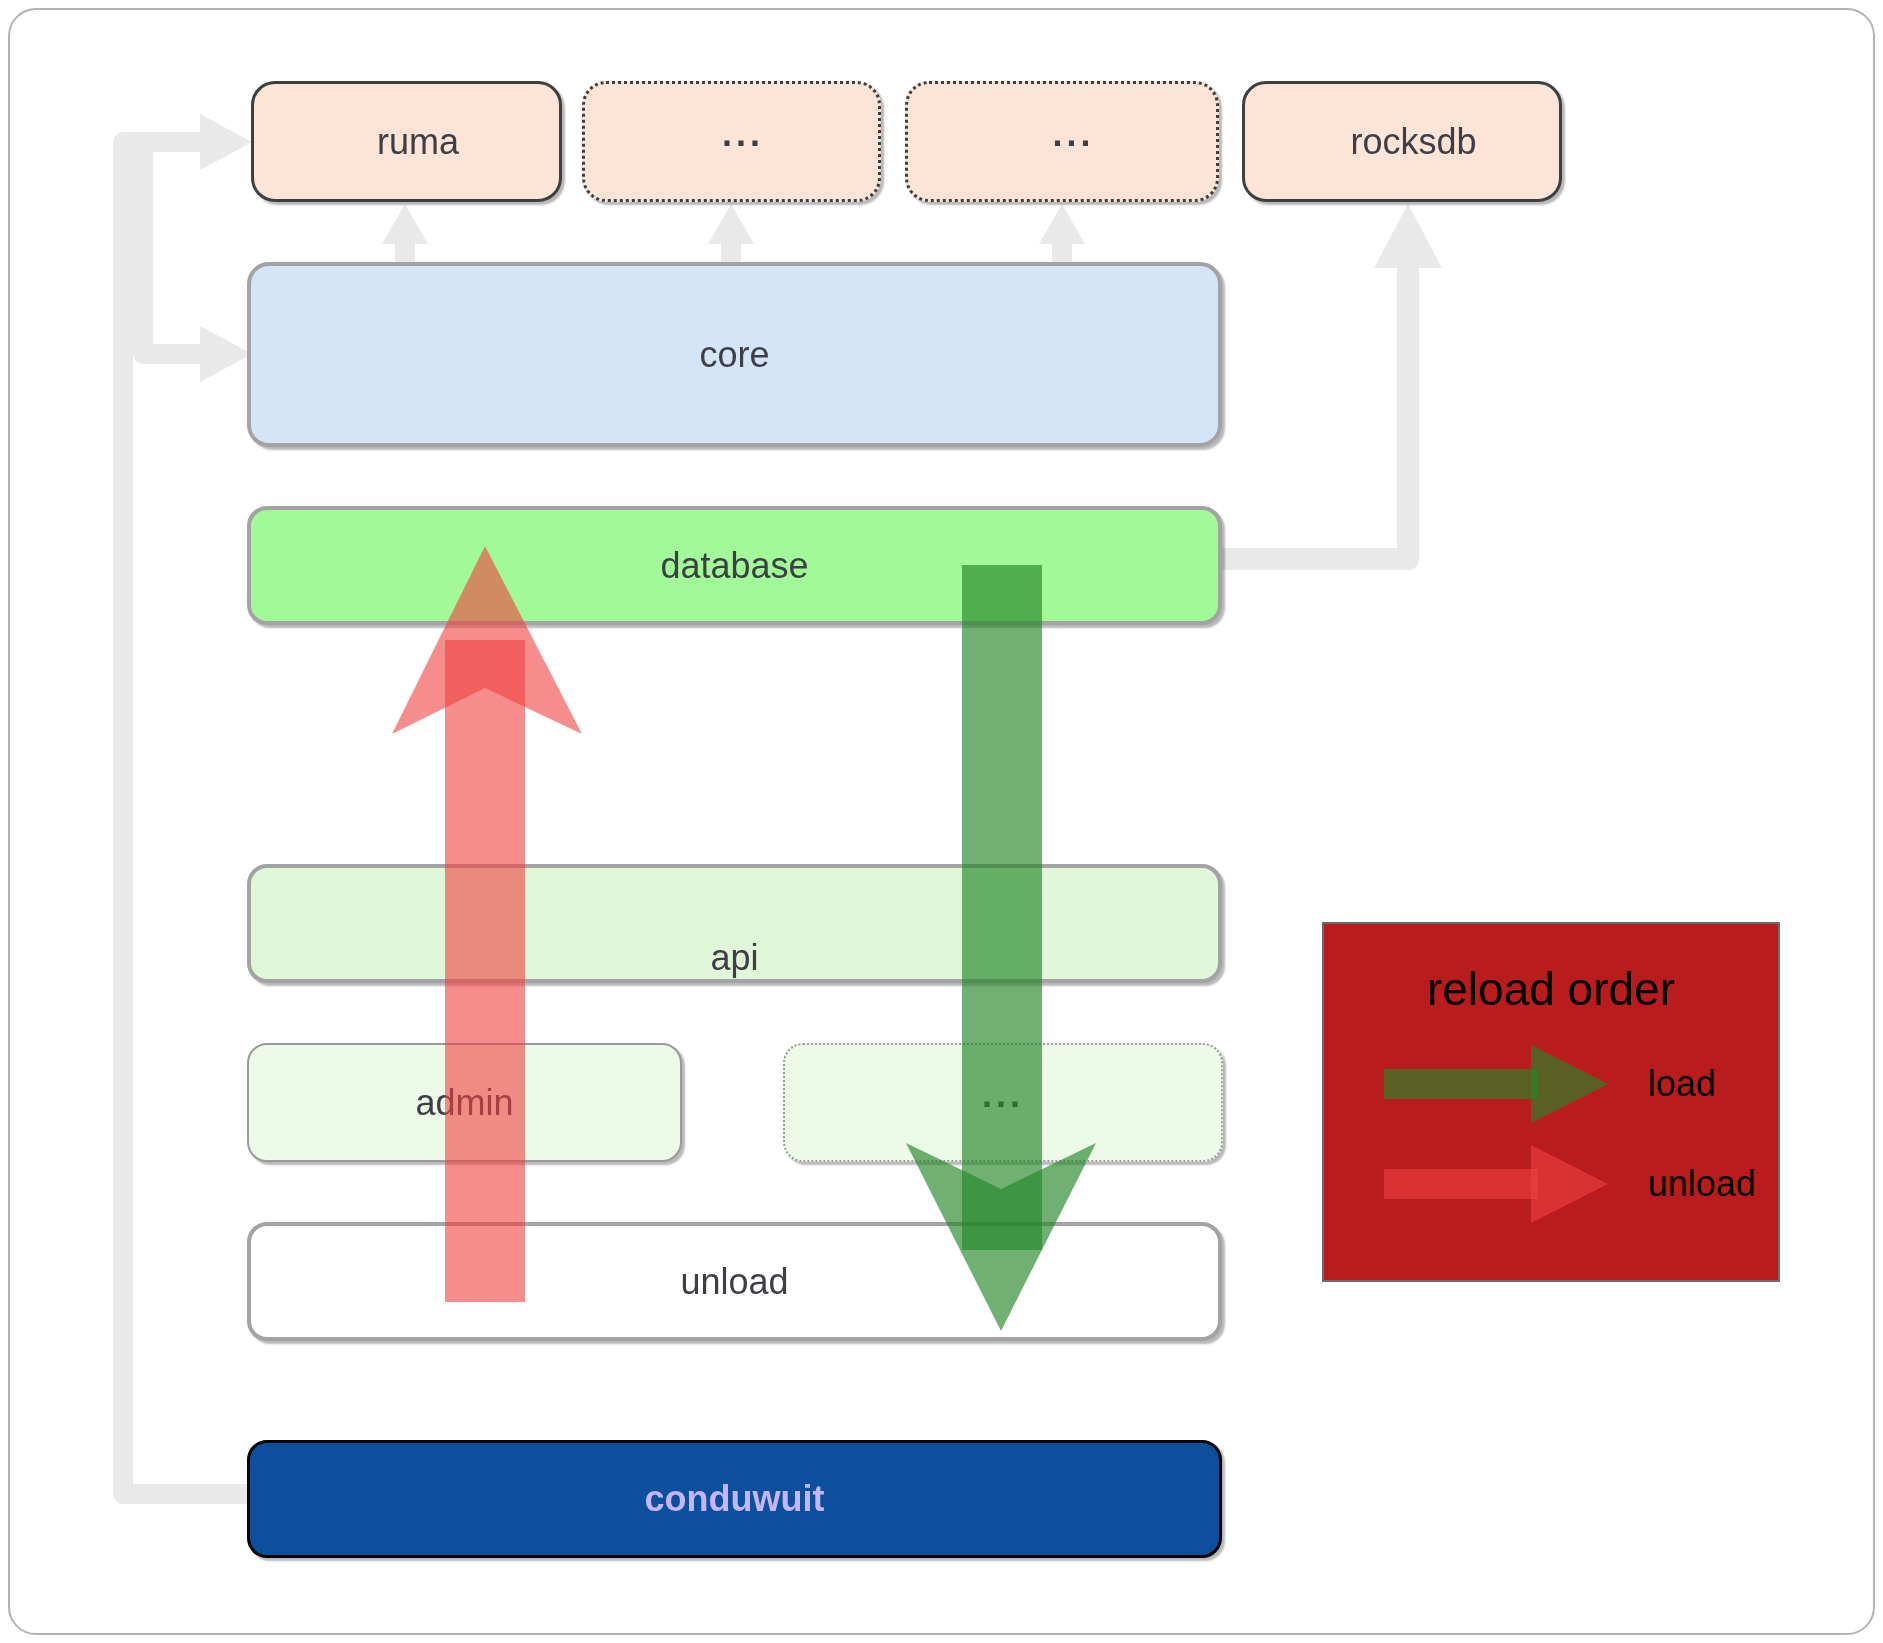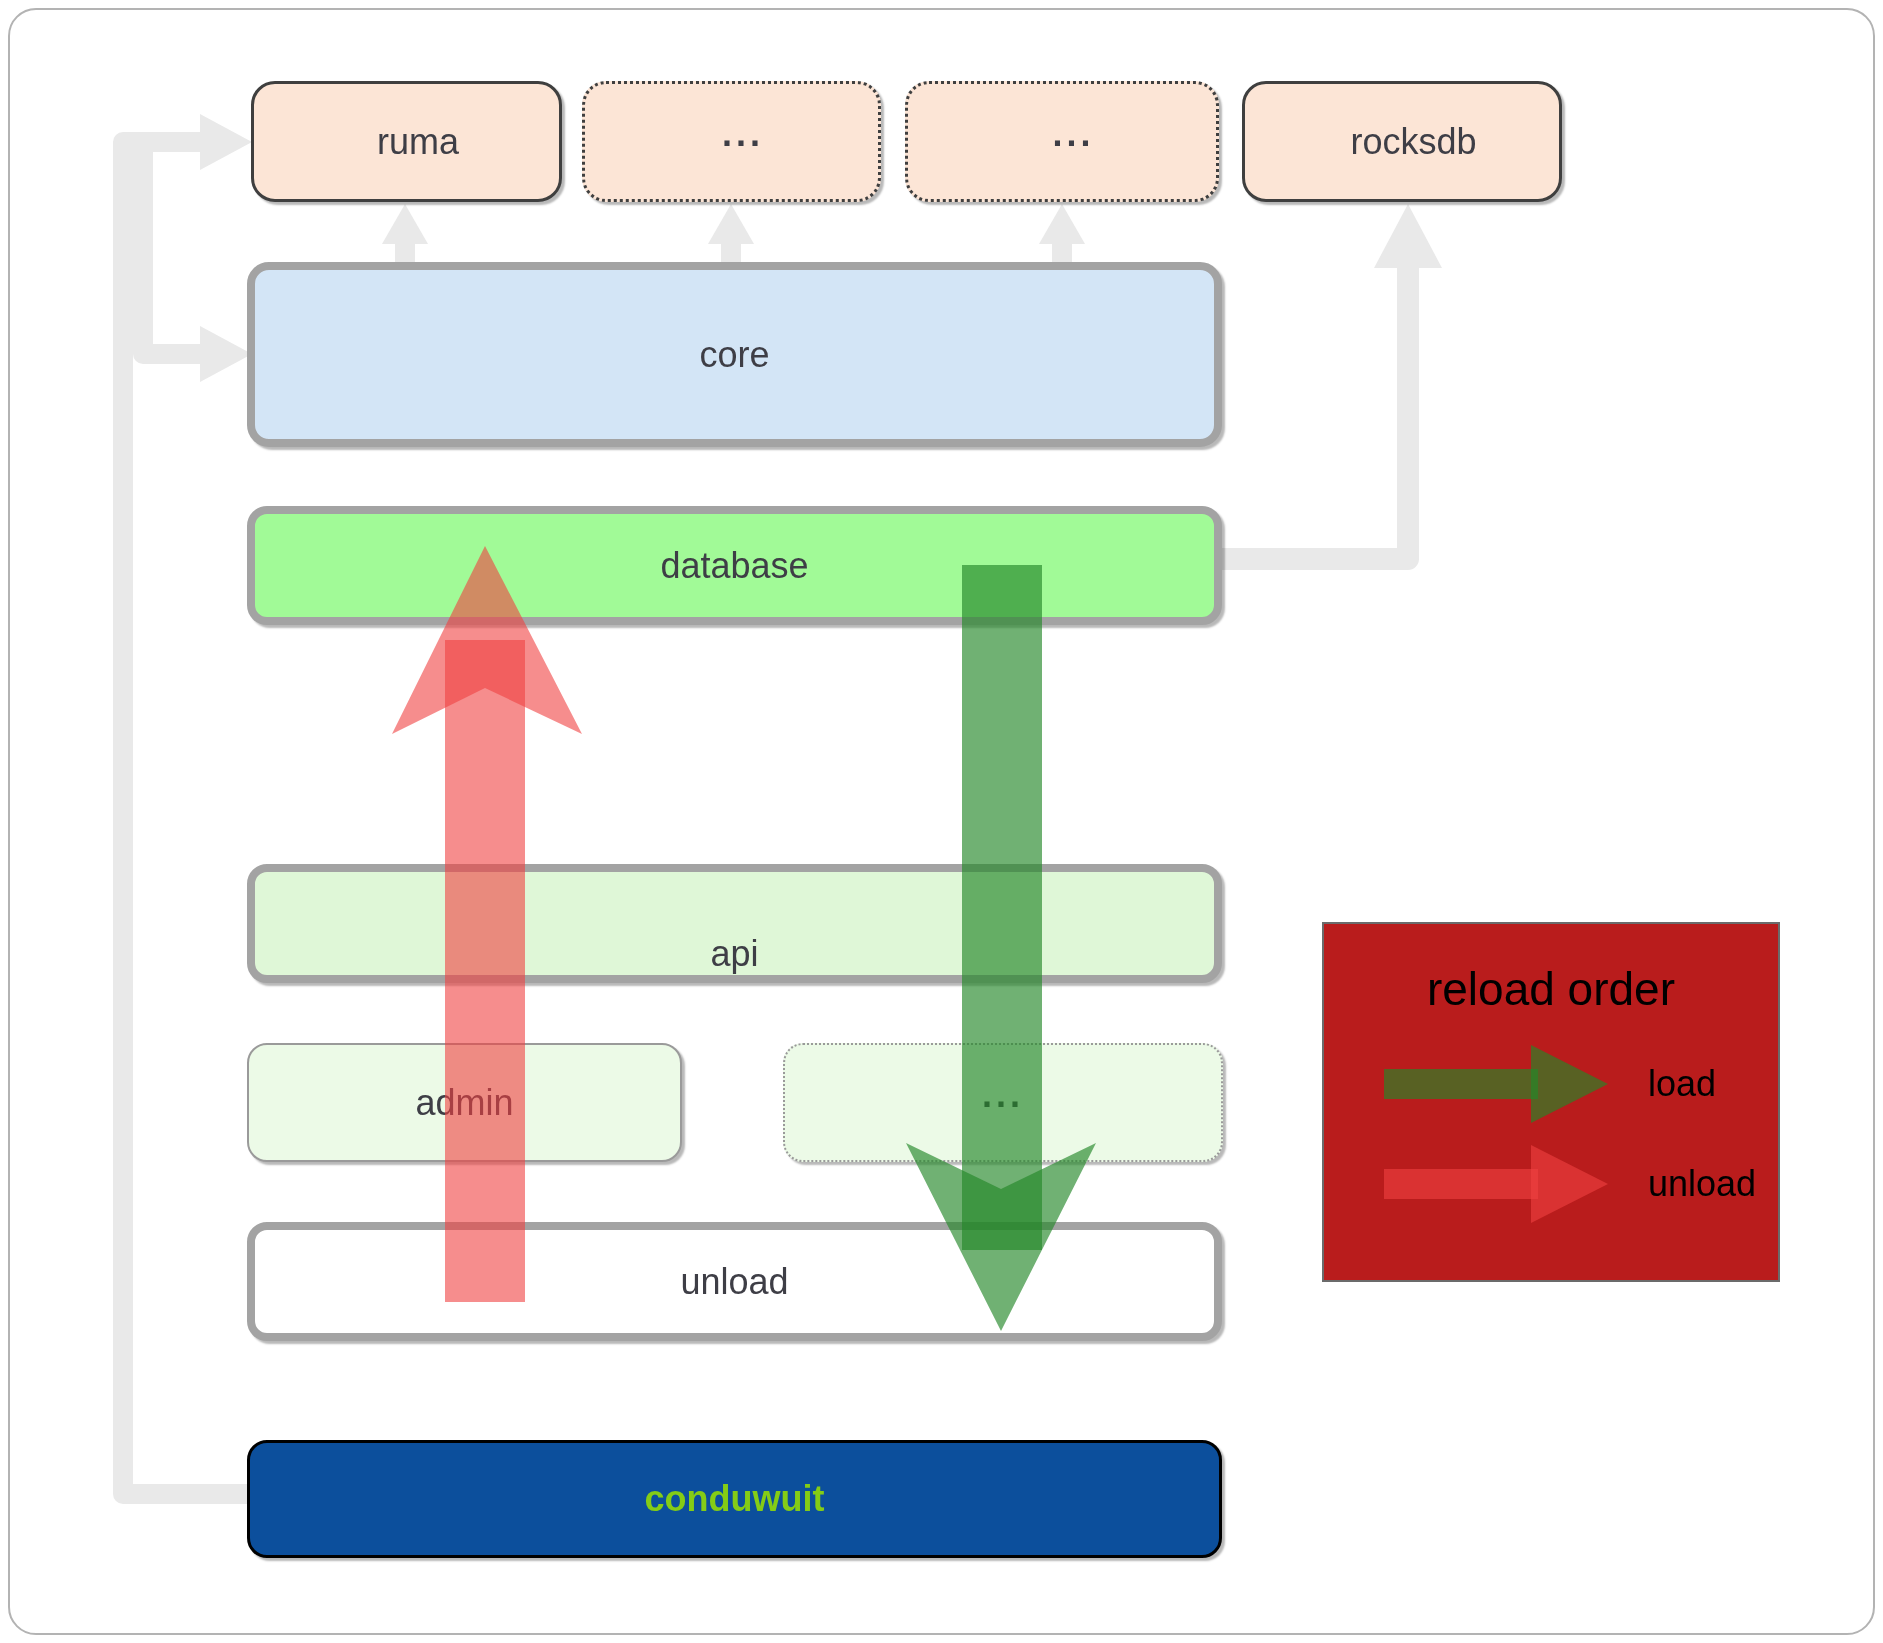--- a/index.html
+++ b/index.html
@@ -12,40 +12,40 @@
   }
   .frame{
     position:absolute;left:8px;top:8px;width:1863px;height:1623px;
     border:2px solid #b3b3b3;border-radius:28px;
   }
   .layer{position:absolute;left:0;top:0;pointer-events:none;}
   .node{
     position:absolute;
     display:flex;align-items:center;justify-content:center;
     font-size:36px;color:#3e3e46;
-    border:8px solid #a3a3a3;border-radius:20px;
+    border:4px solid #a3a3a3;border-radius:20px;
     background:#fff;
     box-shadow:3px 3px 2px rgba(0,0,0,0.28);
     box-sizing:border-box;
   }
   .peach{
     background:#fce5d6;border:3px solid #3f3f3f;border-radius:24px;padding-left:23px;
   }
   .peach.dotted{border:3px dotted #3f3f3f;}
   .dots-label{font-weight:700;letter-spacing:4px;transform:translateY(-8px);}
   .core{background:#d3e5f6;border-radius:22px;}
   .database{background:#a1fa97;}
   .service{background:#cdf5c2;}
   .api{background:#dff7d7;}
   .admin{background:#ecfae7;border:2px solid #9a9a9a;}
   .admin-dots{background:#ecfae7;border:2px dotted #9a9a9a;}
   .router{background:#ffffff;}
   .conduwuit{
     background:#0c4f9c;border:3px solid #000;border-radius:20px;
-    color:#84cc16;font-weight:700;
+    color:#c4b5fd;font-weight:700;
   }
   .legend{
     position:absolute;left:1322px;top:922px;width:458px;height:360px;
     background:#b91c1c;border:2px solid #6b6b6b;box-sizing:border-box;
   }
   .legend-title{
     position:absolute;left:0;top:38px;width:100%;
     text-align:center;font-size:46px;color:#000;
   }
   .legend-row{

